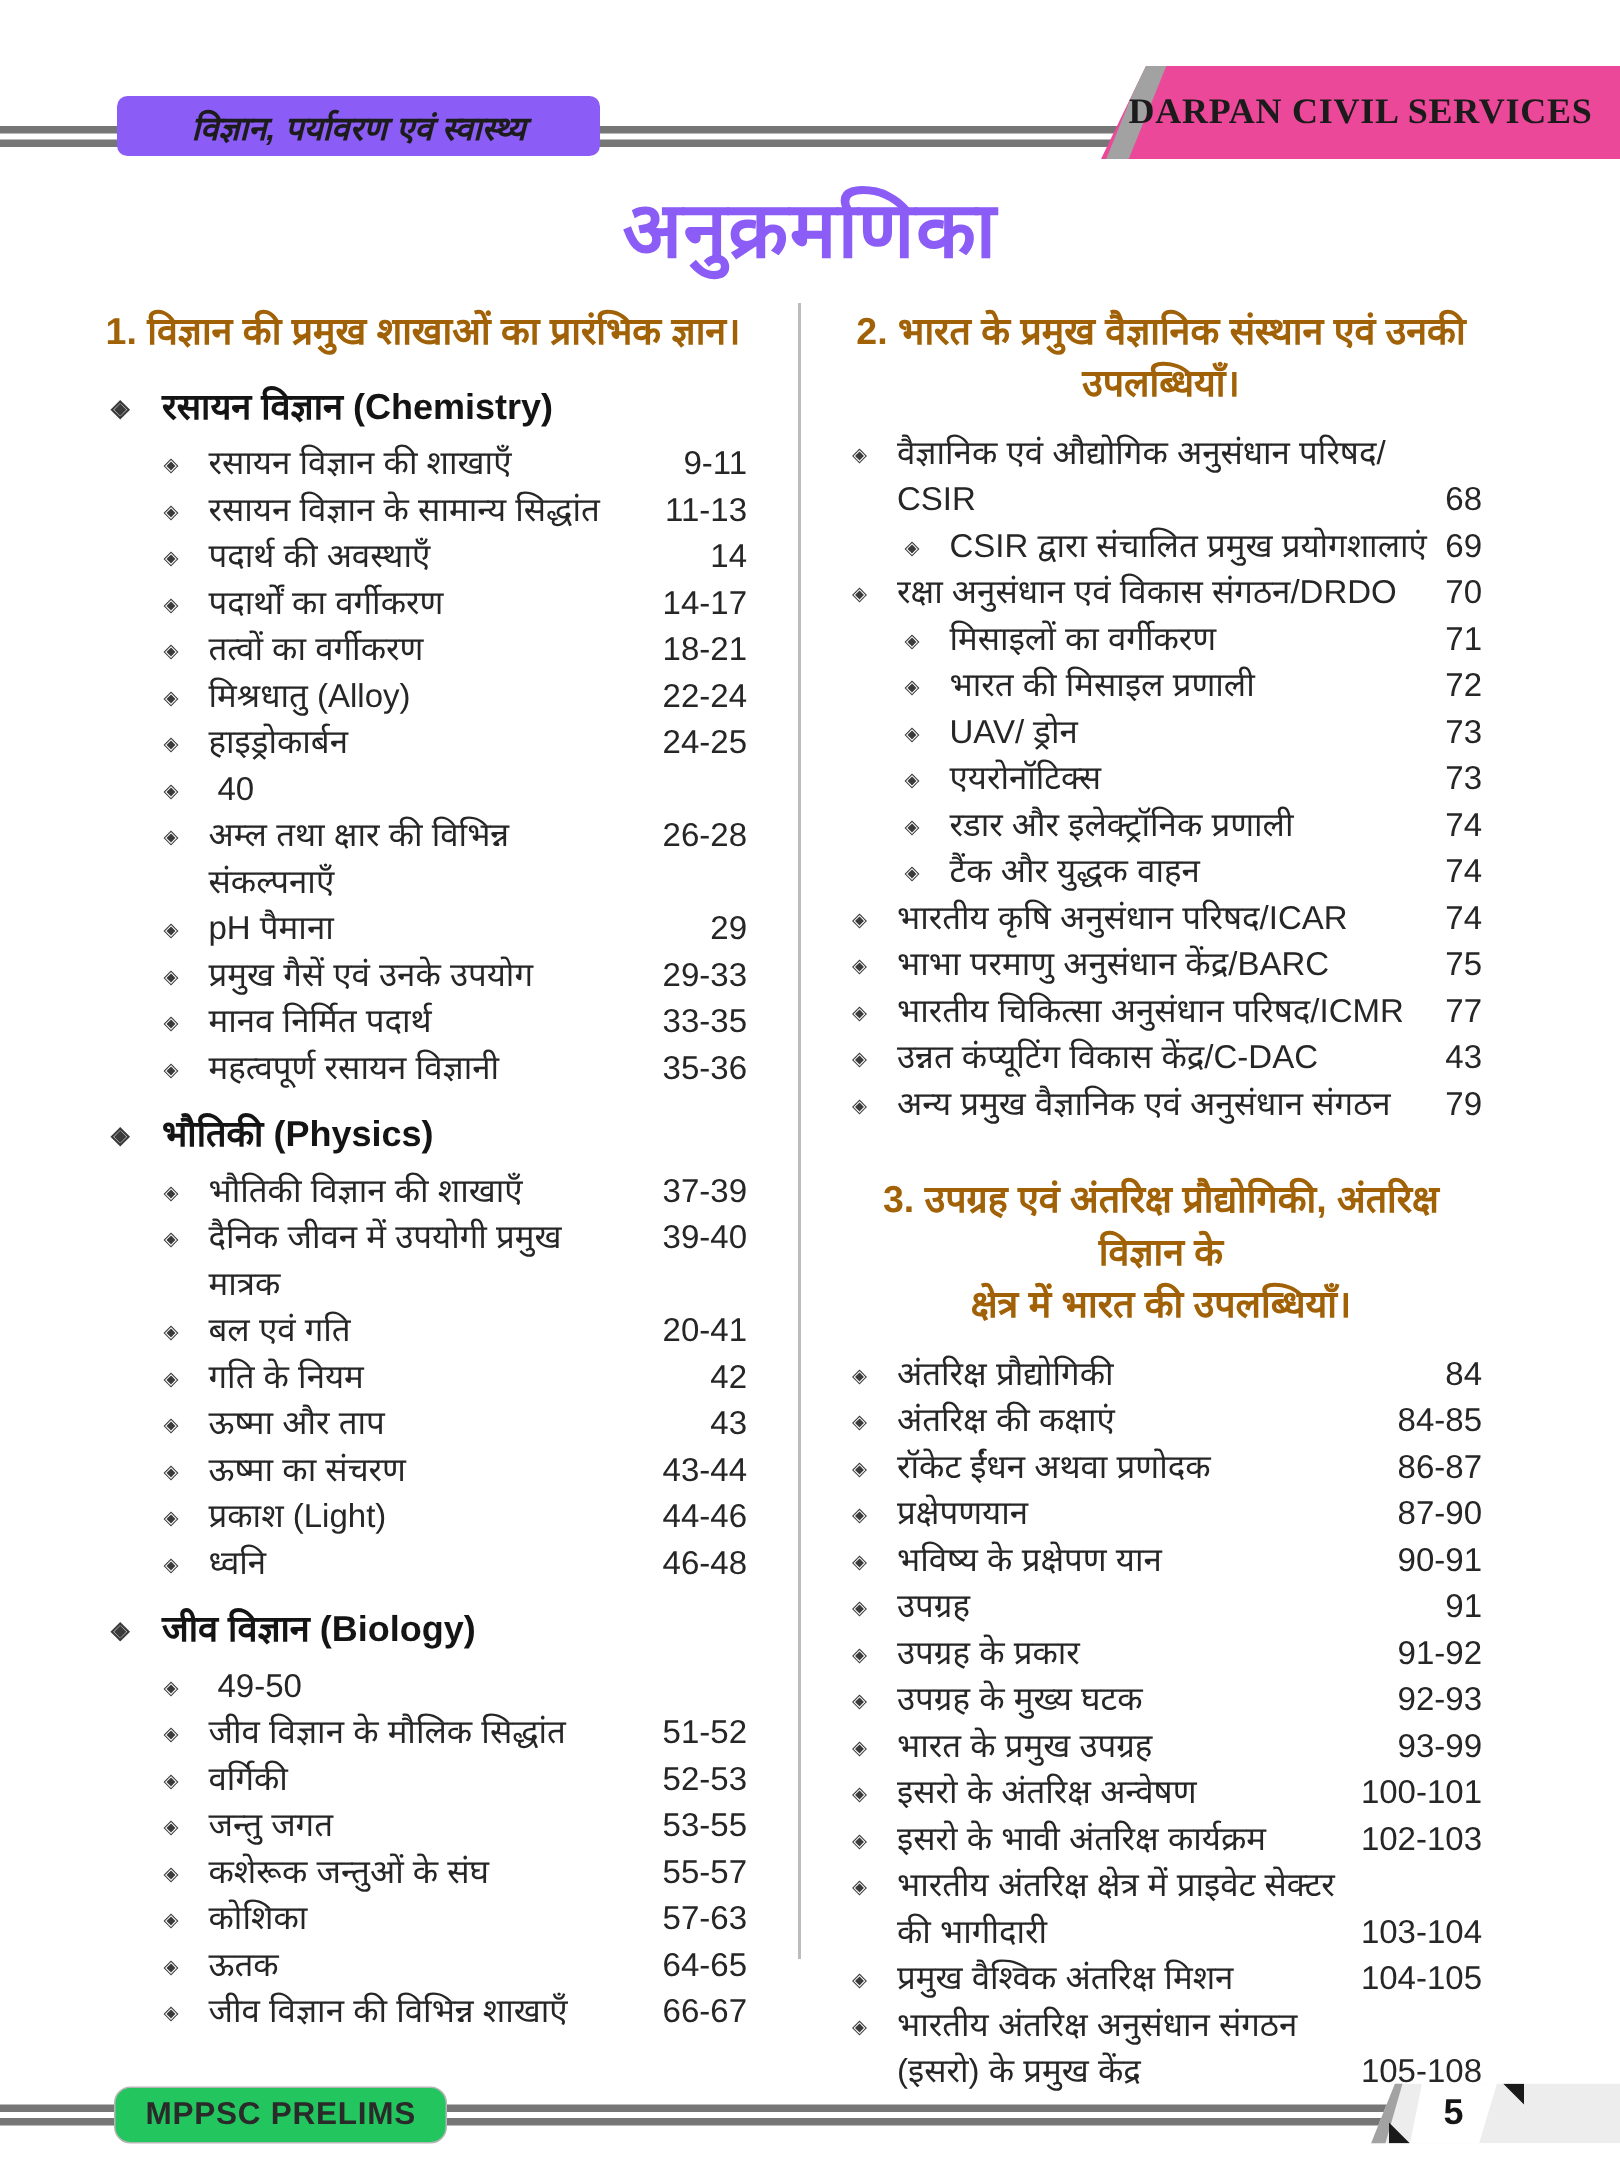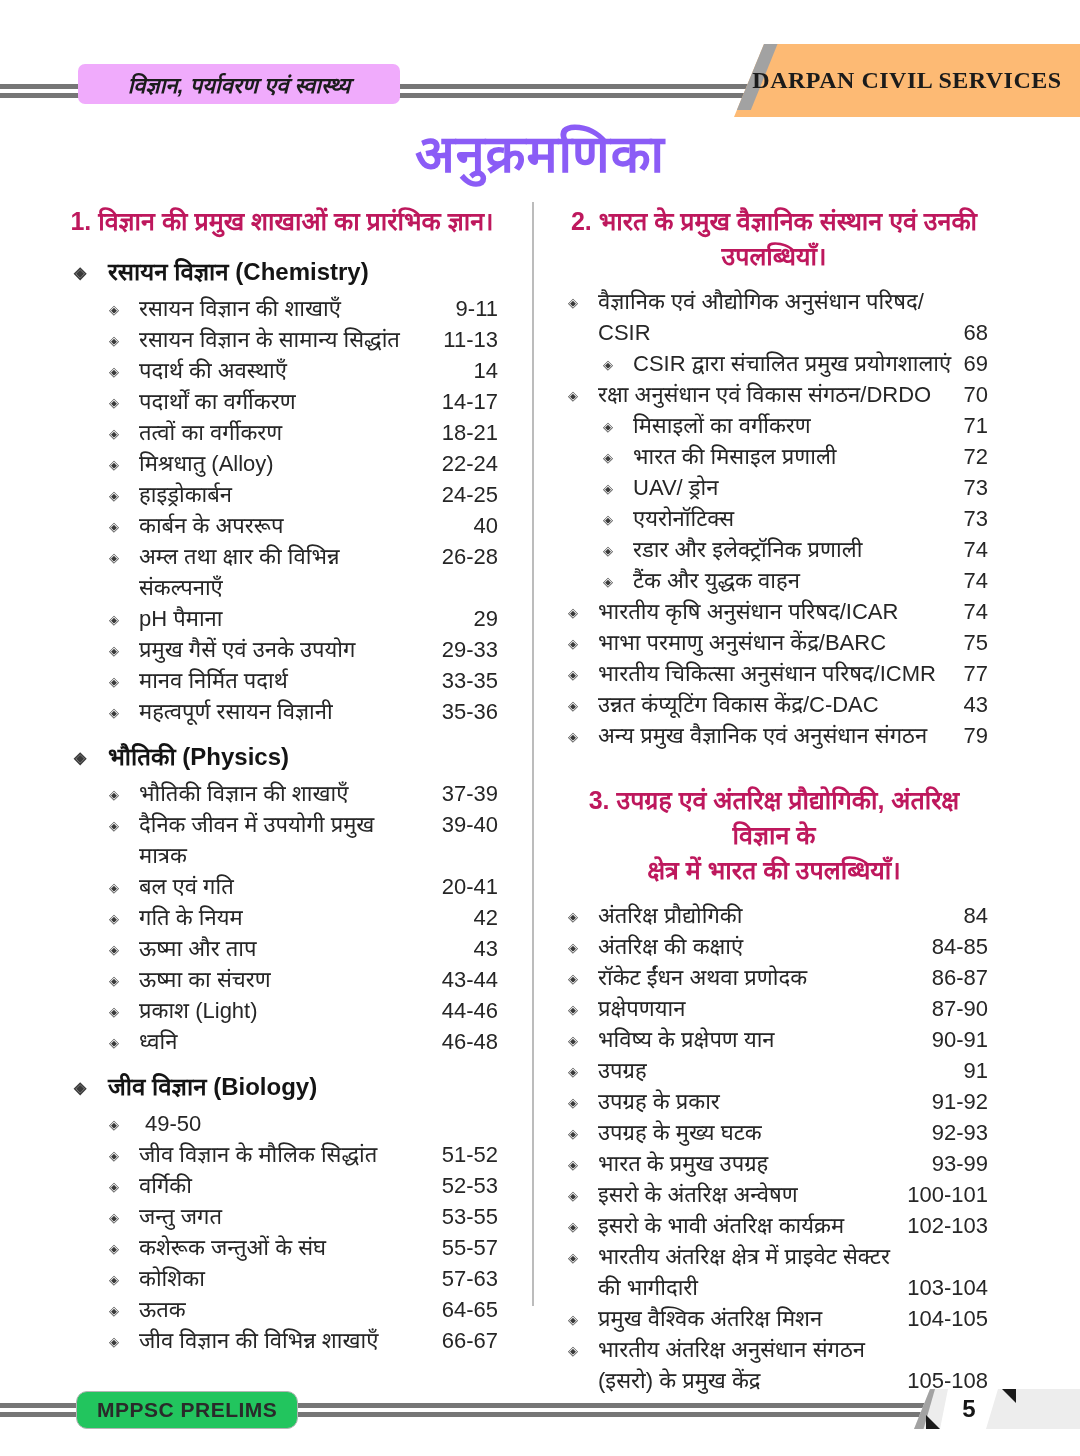--- a/index.html
+++ b/index.html
@@ -15,27 +15,27 @@
   }
 
   
   .topbar { position:relative; height:116px; }
   .hdr-rule {
     position:absolute; left:0; top:84px; width:748px; height:14px;
     border-top:5px solid #767676; border-bottom:5px solid #767676;
   }
   .chapter-badge {
     position:absolute; left:78px; top:64px; width:322px; height:40px;
-    background:#f0abfc; border-radius:7px;
+    background:#8b5cf6; border-radius:7px;
     display:flex; align-items:center; justify-content:center;
     font-style:italic; font-weight:bold; font-size:22px; color:#1c1c1c;
   }
   .brand-banner {
-    position:absolute; right:0; top:44px; width:346px; height:73px;
-    background:#fdba74;
+    position:absolute; right:0; top:44px; width:346px; height:62px;
+    background:#ec4899;
     clip-path:polygon(30px 0, 100% 0, 100% 100%, 0 100%);
     display:flex; align-items:center; justify-content:center;
   }
   .brand-banner .accent {
     position:absolute; left:16px; top:-4px; width:15px; height:70px;
     background:#a2a2a2; transform:skewX(-22deg);
   }
   .brand-banner span.txt {
     position:relative;
     font-family:"Liberation Serif", serif; font-weight:bold;
@@ -48,21 +48,21 @@
     line-height:64px; margin:6px 0 10px 0; letter-spacing:1px;
   }
 
   
   .columns { display:flex; align-items:stretch; padding:4px 92px 0 66px; }
   .col-left  { flex:none; width:432px; }
   .divider   { flex:none; width:2px; background:#bcbcbc; margin:2px 26px 90px 34px; }
   .col-right { flex:1; min-width:0; }
 
   .sec-heading {
-    font-size:25px; font-weight:bold; color:#be185d;
+    font-size:25px; font-weight:bold; color:#a16207;
     text-align:center; line-height:35px; white-space:pre-line;
     margin:4px 0 12px 0;
   }
   .sec-heading.sec3 { margin-top:32px; }
 
   
   .row {
     display:flex; align-items:flex-start;
     font-size:22px; line-height:31px; color:#262626;
   }
@@ -175,21 +175,20 @@
     <span class="label">मिश्रधातु (Alloy)</span>
     <span class="pages">22-24</span>
   </div>
           <div class="row lvl2">
     <span class="bullet">◈</span>
     <span class="label">हाइड्रोकार्बन</span>
     <span class="pages">24-25</span>
   </div>
           <div class="row lvl2">
     <span class="bullet">◈</span>
-    <span class="label">कार्बन के अपररूप</span>
     <span class="pages">40</span>
   </div>
           <div class="row lvl2">
     <span class="bullet">◈</span>
     <span class="label">अम्ल तथा क्षार की विभिन्न
 संकल्पनाएँ</span>
     <span class="pages">26-28</span>
   </div>
           <div class="row lvl2">
     <span class="bullet">◈</span>

